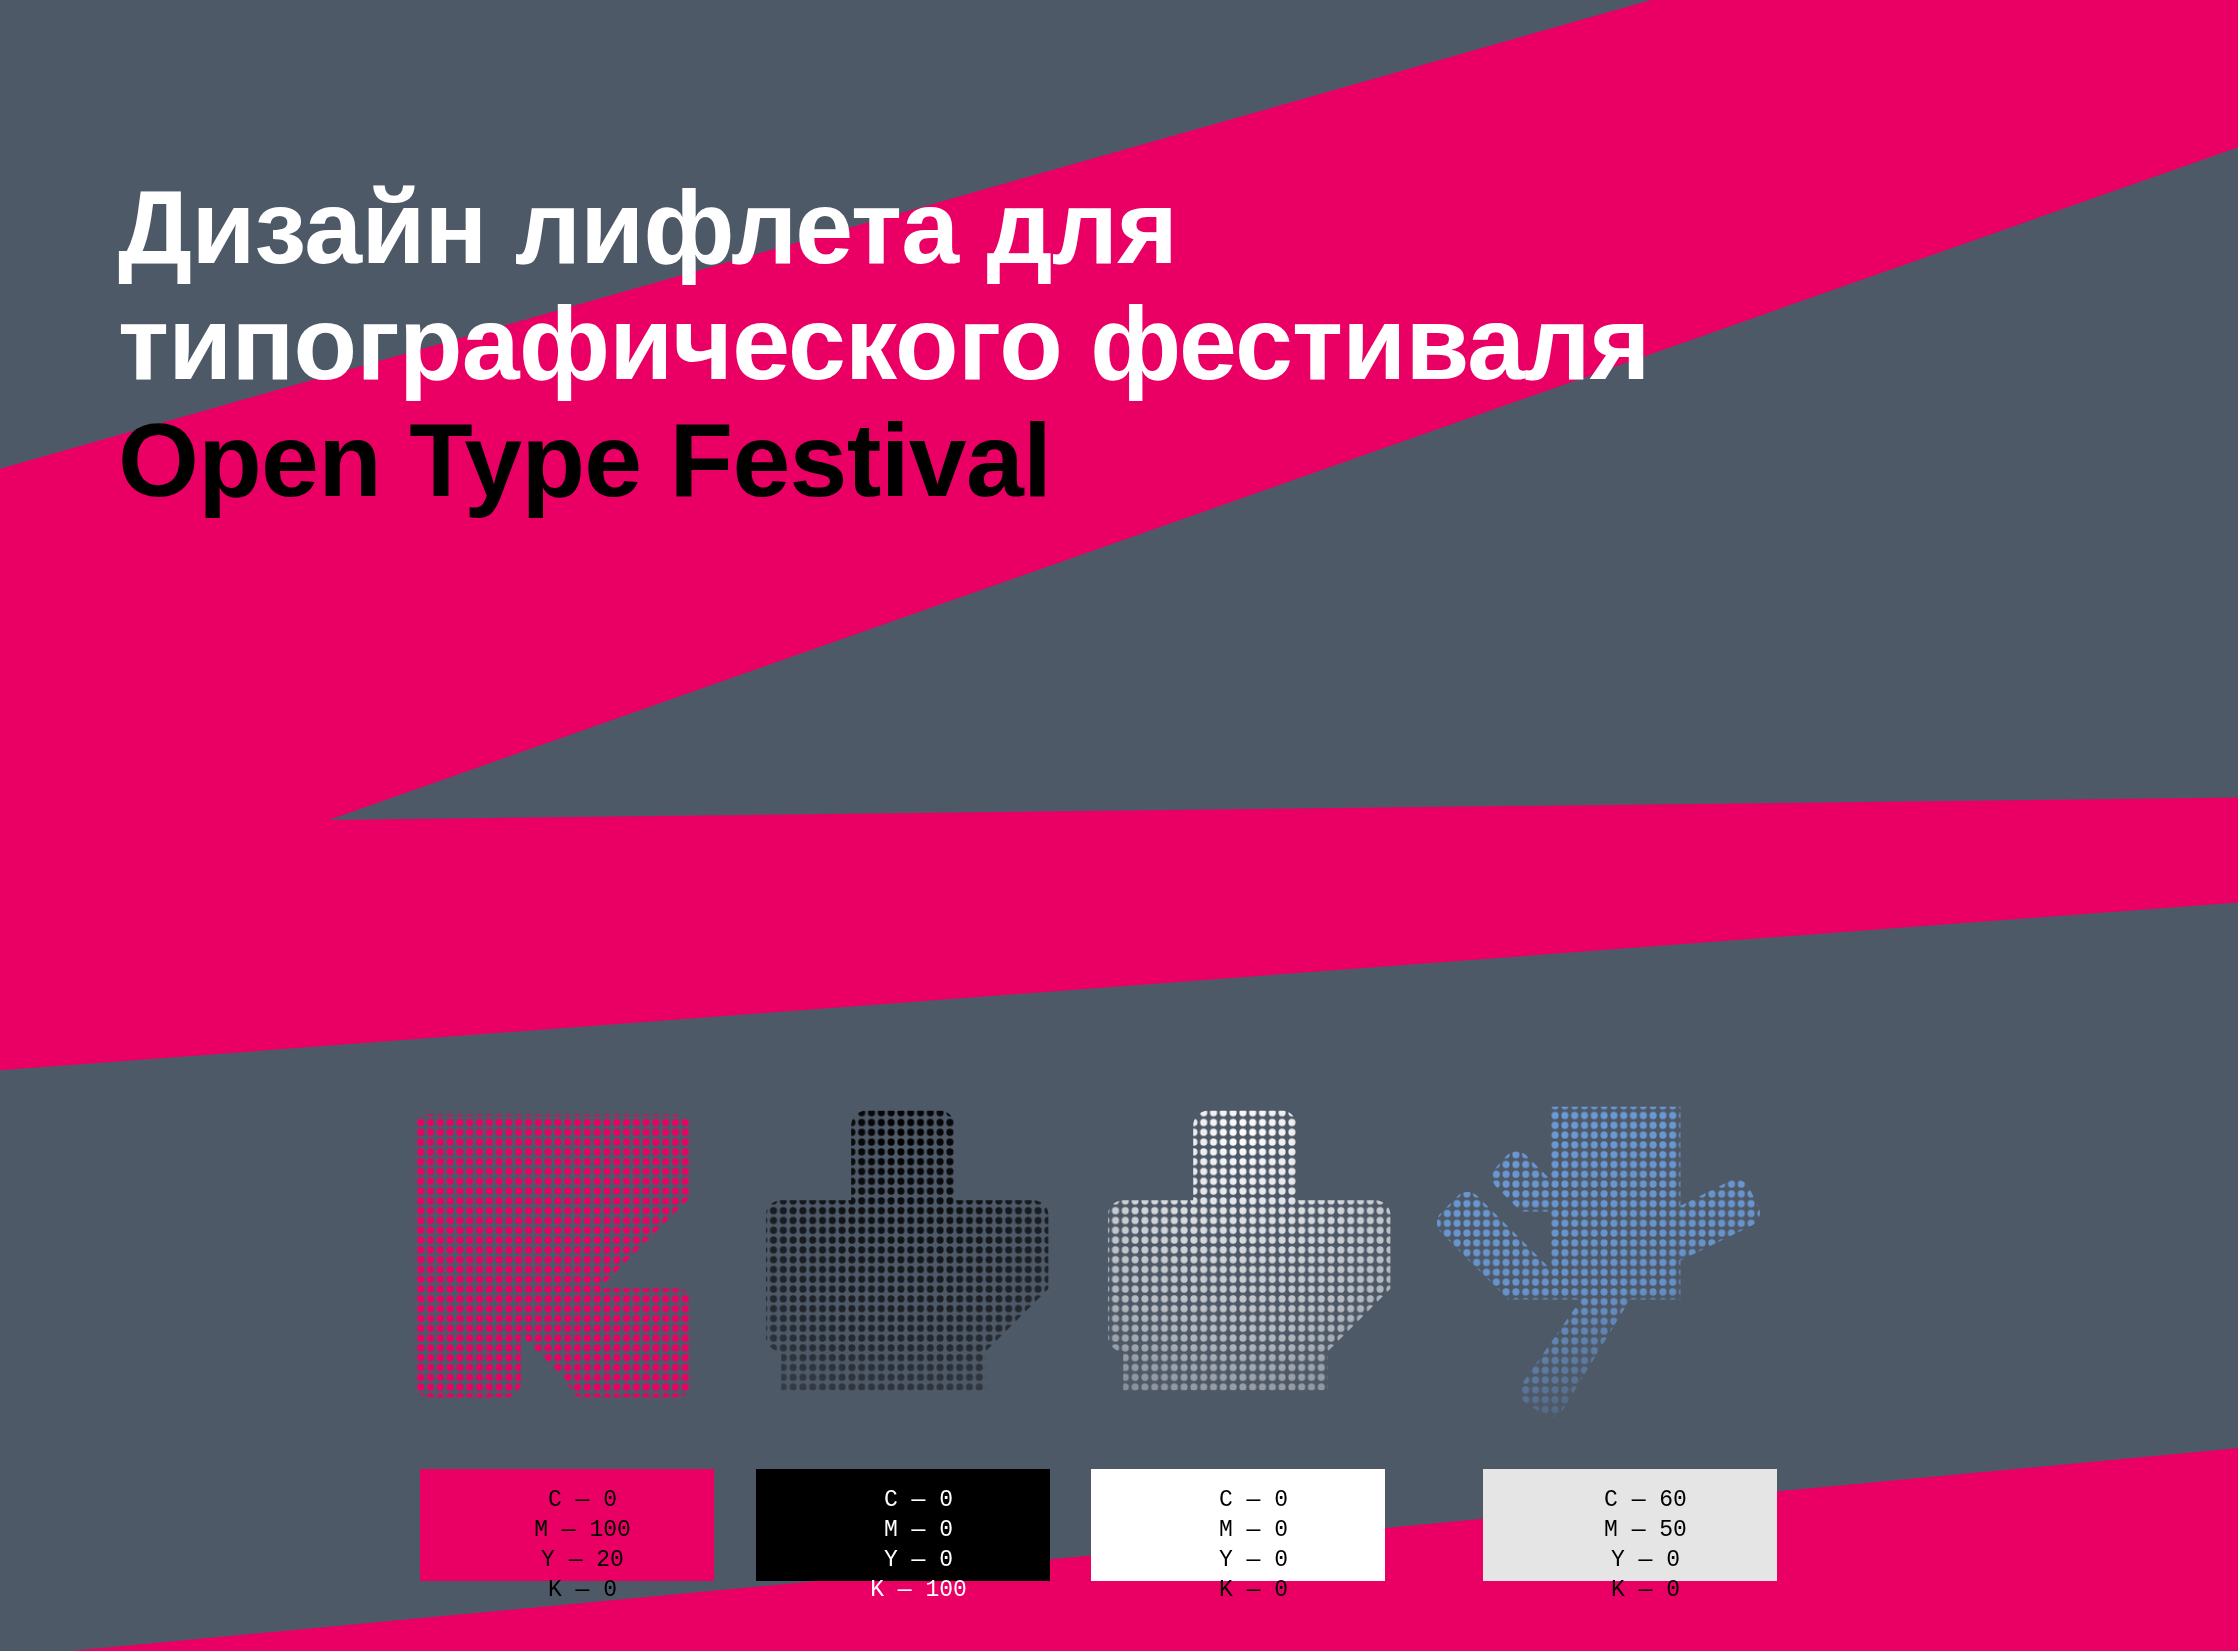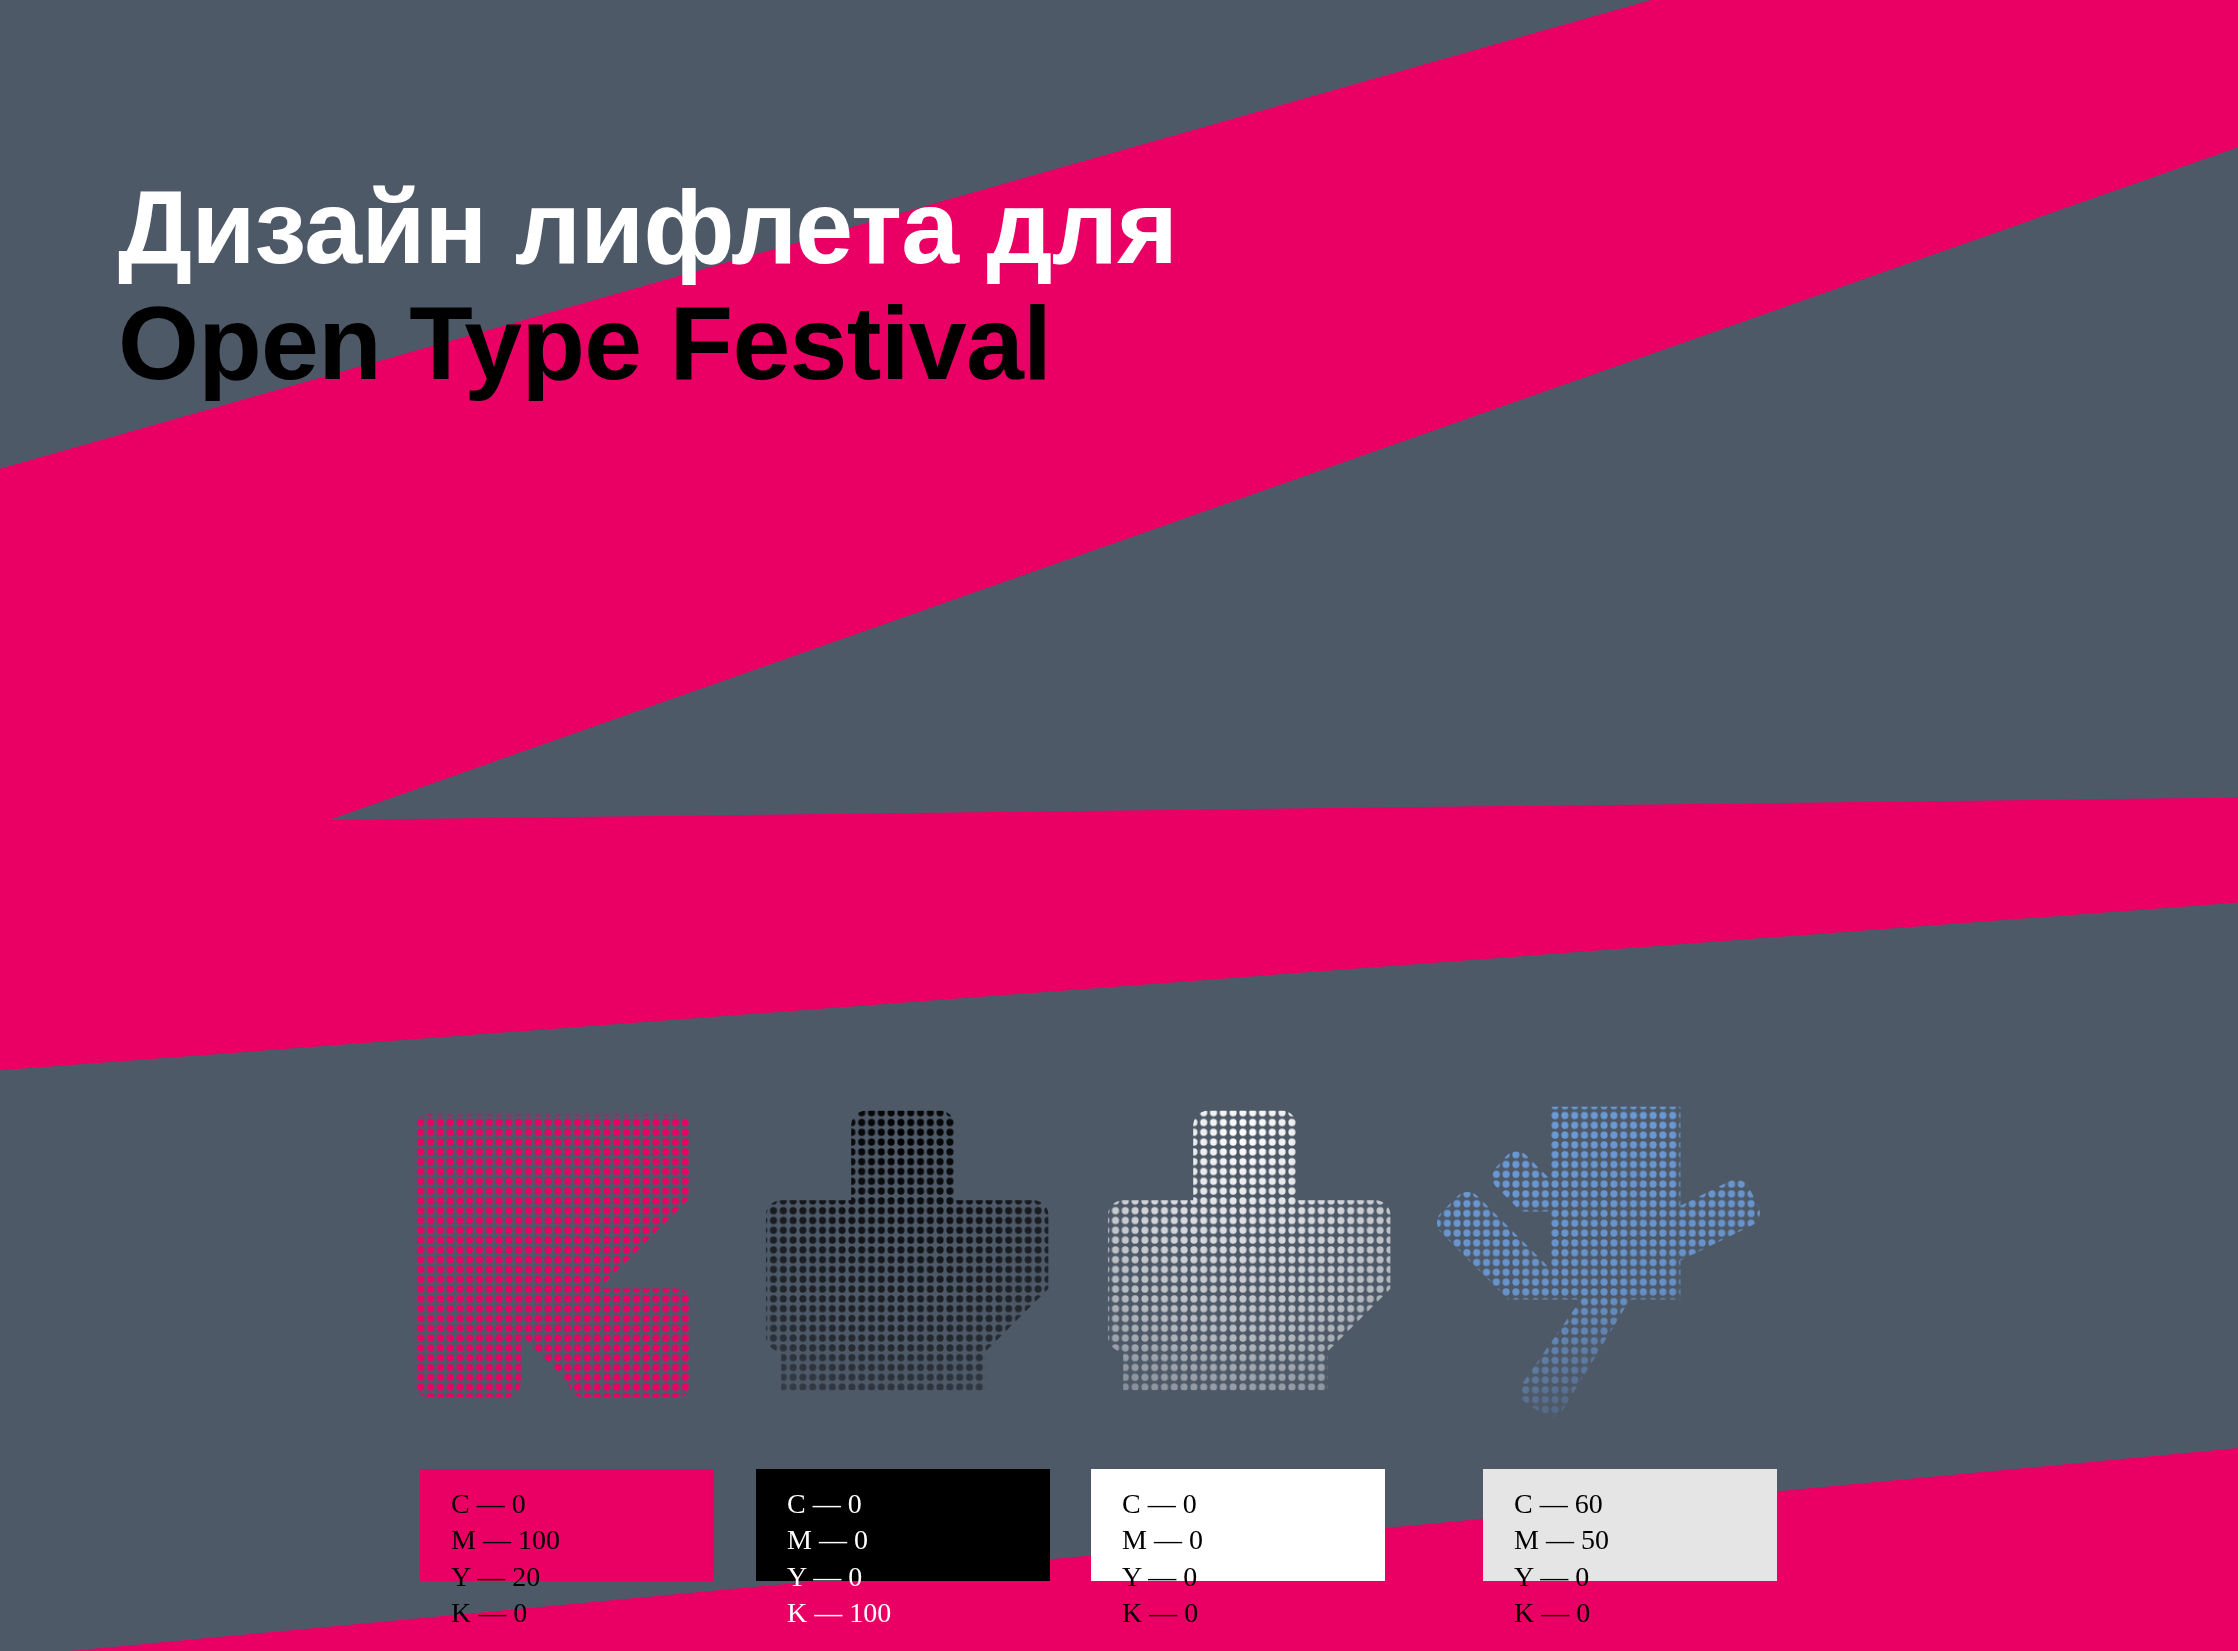--- a/index.html
+++ b/index.html
@@ -28,22 +28,23 @@
 
   .shapes{position:absolute;left:0;top:1091px;width:2239px;height:364px;}
   .shape{position:absolute;}
 
   .swatches{position:absolute;left:0;top:1469px;width:2239px;height:112px;}
   .swatch{
     position:absolute;top:0;width:294px;height:112px;
     box-sizing:border-box;padding:17px 0 0 31px;
   }
   .swatch .line{
-    font-size:28px;line-height:1.30;white-space:nowrap;
-    font-family:Liberation Serif, serif;
+    font-size:23px;line-height:1.30;white-space:nowrap;
+    font-family:Liberation Mono, monospace;
+    text-align:center;
   }
   .sw-pink{background:#ea0064;left:420px;}
   .sw-pink .line{color:#000;}
   .sw-black{background:#000000;left:756px;}
   .sw-black .line{color:#ffffff;}
   .sw-white{background:#ffffff;left:1091px;}
   .sw-white .line{color:#000000;}
   .sw-blue{background:#e5e5e5;left:1483px;}
   .sw-blue .line{color:#000000;}
 </style>
@@ -57,20 +58,21 @@
 
     <polygon points="2360,0 3200,0 3200,1290 0,1530 0,670" fill="#ea0064"></polygon>
 
     <polygon points="3200,210 3200,1140 470,1172" fill="#4e5968"></polygon>
 
     <polygon points="3200,2070 3200,2360 100,2360" fill="#ea0064"></polygon>
   </svg>
 
   <div class="headline">
     <span class="hl-line hl-white">Дизайн лифлета для</span>
+    <span class="hl-line hl-white">типографического фестиваля</span>
     <span class="hl-line hl-black">Open Type Festival</span>
   </div>
 
 
   <div class="shapes">
 
     <svg class="shape" style="left:406px;top:7px;" width="308" height="308" viewBox="0 0 440 440">
       <defs>
         <pattern id="dotsPink" width="14" height="14" patternUnits="userSpaceOnUse">
           <circle cx="7" cy="7" r="5.1" fill="#ea0064"></circle>

